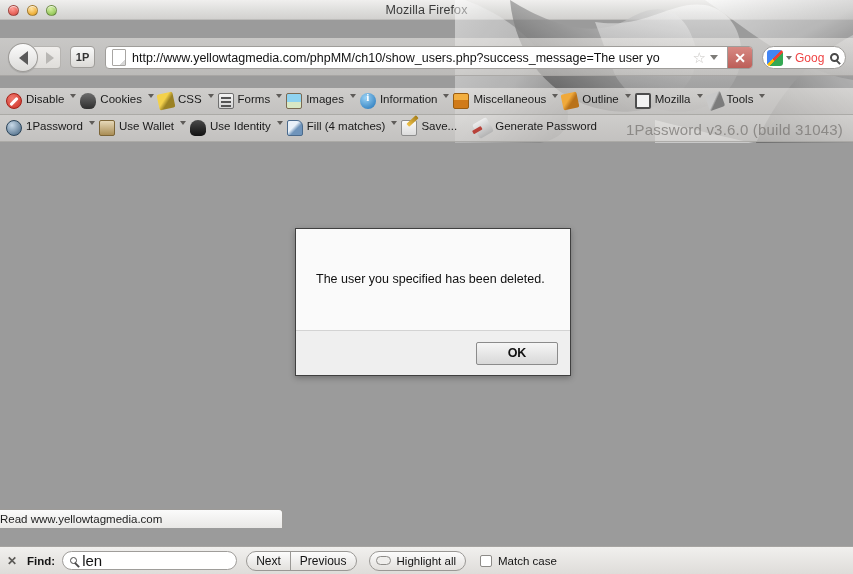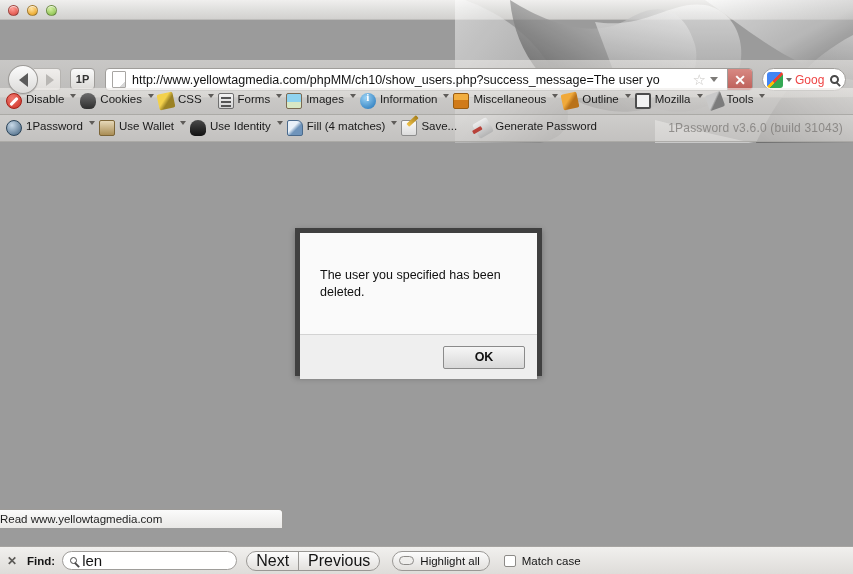--- a/index.html
+++ b/index.html
@@ -79,21 +79,21 @@
     font-size: 15px; color: #3a3a3a;
   }
   .tablist-chevron {
     position: absolute; top: 12px; right: 9px;
     width: 0; height: 0; border-left: 5px solid transparent;
     border-right: 5px solid transparent; border-top: 5px solid #4a4a4a;
   }
 
   
   .navbar {
-    position: absolute; top: 60px; left: 0; width: 853px; height: 38px;
+    position: absolute; top: 38px; left: 0; width: 853px; height: 38px;
     background: linear-gradient(to bottom, rgba(238,236,233,0.55), rgba(214,212,209,0.55));
     border-bottom: 1px solid rgba(160,158,155,0.8);
   }
   .backfwd { position: absolute; top: 5px; left: 8px; display: flex; align-items: center; }
   .btn-back {
     width: 30px; height: 29px; border-radius: 50%;
     background: linear-gradient(to bottom, #fbfbfb, #dcdbd9);
     border: 1px solid #9d9b98;
     display: flex; align-items: center; justify-content: center;
     position: relative; z-index: 2;
@@ -228,34 +228,34 @@
     content: ""; position: absolute; left: 4px; top: -2px; width: 13px; height: 4px;
     background: linear-gradient(to right, #f0c24a, #a47c18); transform: rotate(-42deg); border-radius: 1px;
   }
   .ico-genpw { background: linear-gradient(to bottom, #ececec, #b4b4b4); border-radius: 2px; transform: rotate(-30deg); }
   .ico-genpw::after {
     content: ""; position: absolute; left: -3px; top: 5px; width: 10px; height: 4px;
     background: #b8423a; border-radius: 1px;
   }
   .onep-version {
     position: absolute; right: 10px; top: 6px;
-    font-size: 12px; color: rgba(120,118,115,0.75); letter-spacing: 0.2px;
+    font-size: 15px; color: rgba(120,118,115,0.75); letter-spacing: 0.2px;
   }
 
   
   .content {
     position: absolute; top: 143px; left: 0; width: 853px; height: 385px;
     background: #9b9b9b;
   }
 
   
   .modal {
-    position: absolute; top: 228px; left: 295px; width: 247px; height: 148px;
+    position: absolute; top: 228px; left: 295px; width: 276px; height: 148px;
     background: #a21caf;
-    border: 5px solid #404040;
+    border: 1px solid #404040;
     box-shadow: 0 2px 6px rgba(0,0,0,0.28);
   }
   .modal-body {
     height: 101px; display: flex; align-items: center; padding: 0 20px;
     background: #fafafa;
   }
   .modal-msg { font-size: 12.5px; color: #101010; line-height: 1.3; }
   .modal-foot {
     height: 45px; border-top: 1px solid #d3d3d3;
     background: #efefef;
@@ -297,21 +297,21 @@
   }
   .find-input .mag { width: 7px; height: 7px; border-width: 1.6px; margin-right: 5px; }
   .find-value { font-size: 15px; color: #141414; }
   .seg {
     flex: none; display: flex; height: 20px; margin-right: 12px;
     border: 1px solid #9a9895; border-radius: 10px; overflow: hidden;
     background: linear-gradient(to bottom, #fcfcfc, #e2e0dd);
   }
   .seg > div {
     display: flex; align-items: center; justify-content: center;
-    padding: 0 9px; font-size: 16px; color: #141414;
+    padding: 0 9px; font-size: 12px; color: #141414;
   }
   .seg > div + div { border-left: 1px solid #9a9895; }
   .pill {
     flex: none; display: flex; align-items: center; height: 20px;
     padding: 0 9px 0 6px; margin-right: 14px;
     border: 1px solid #9a9895; border-radius: 10px;
     background: linear-gradient(to bottom, #fcfcfc, #e2e0dd);
     font-size: 11.5px; color: #141414;
   }
   .pill .toggle {
@@ -328,20 +328,21 @@
 <body>
 
 <div id="app">
 
   <div class="titlebar">
     <div class="traffic">
       <div class="light red"></div>
       <div class="light yellow"></div>
       <div class="light green"></div>
     </div>
+    <div class="win-title">Mozilla Firefox</div>
   </div>
 
   <svg class="glass-art" viewBox="0 0 398 145" preserveAspectRatio="none">
     <defs>
       <linearGradient id="gA" x1="0" y1="0" x2="1" y2="1">
         <stop offset="0%" stop-color="#ffffff"></stop>
           <stop offset="55%" stop-color="#c9c9c9"></stop>
           <stop offset="100%" stop-color="#5c5c5c"></stop>
       </linearGradient>
       <linearGradient id="gB" x1="0" y1="1" x2="1" y2="0">

